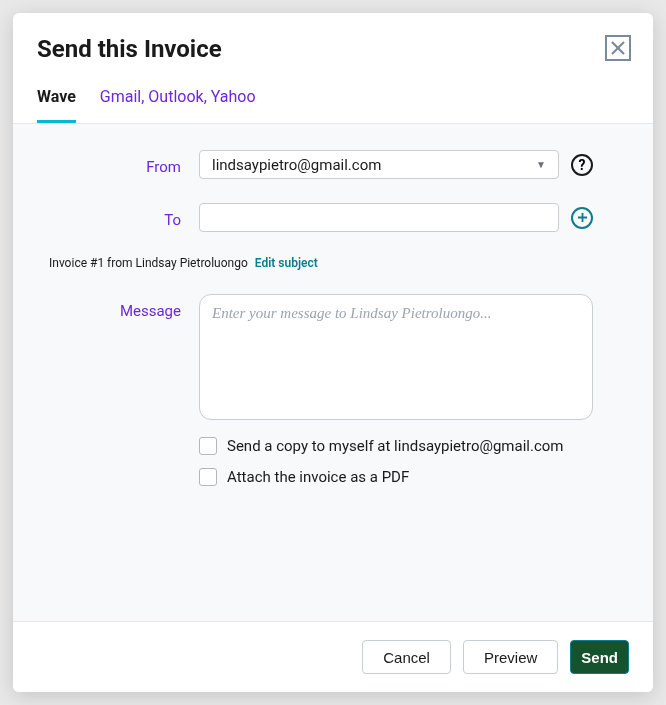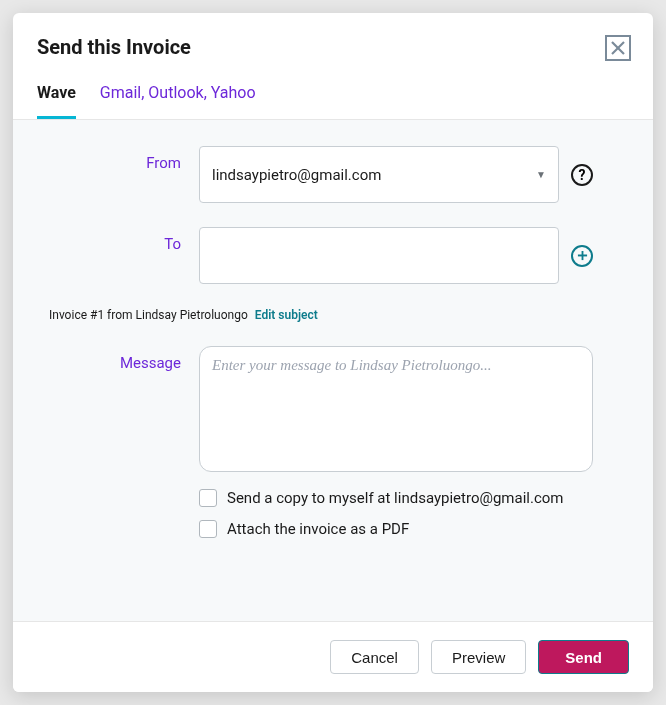--- a/index.html
+++ b/index.html
@@ -27,21 +27,21 @@
       display: flex;
       flex-direction: column;
       overflow: hidden;
     }
     .modal-header {
       padding: 22px 24px 0 24px;
       position: relative;
       border-bottom: 1px solid #e6e6e6;
     }
     .modal-title {
-      font-size: 20px;
+      font-size: 24px;
       font-weight: 700;
       color: #1a1a1a;
       margin-bottom: 24px;
     }
     .close-btn {
       position: absolute;
       top: 22px;
       right: 22px;
       width: 26px;
       height: 26px;
@@ -95,21 +95,21 @@
       flex-shrink: 0;
     }
     .form-control-wrap {
       flex: 1;
       display: flex;
       align-items: center;
       gap: 12px;
     }
     .select-control, .text-input {
       flex: 1;
-      height: 57px;
+      height: 29px;
       border: 1px solid #c8ced3;
       border-radius: 4px;
       background: #fff;
       padding: 0 12px;
       font-size: 15px;
       color: #1a1a1a;
       display: flex;
       align-items: center;
       justify-content: space-between;
     }
@@ -217,25 +217,25 @@
       padding: 0 20px;
       border-radius: 4px;
       font-size: 15px;
       font-weight: 500;
       cursor: pointer;
       border: 1px solid #c8ced3;
       background: #fff;
       color: #1a1a1a;
     }
     .btn-primary {
-      background: #be185d;
+      background: #14532d;
       border-color: #0e7c8c;
       color: #fff;
       font-weight: 600;
-      padding: 0 26px;
+      padding: 0 10px;
     }
     .text-input-field {
       width: 100%;
       height: 100%;
       border: none;
       outline: none;
       background: transparent;
       font-size: 15px;
       font-family: inherit;
     }

